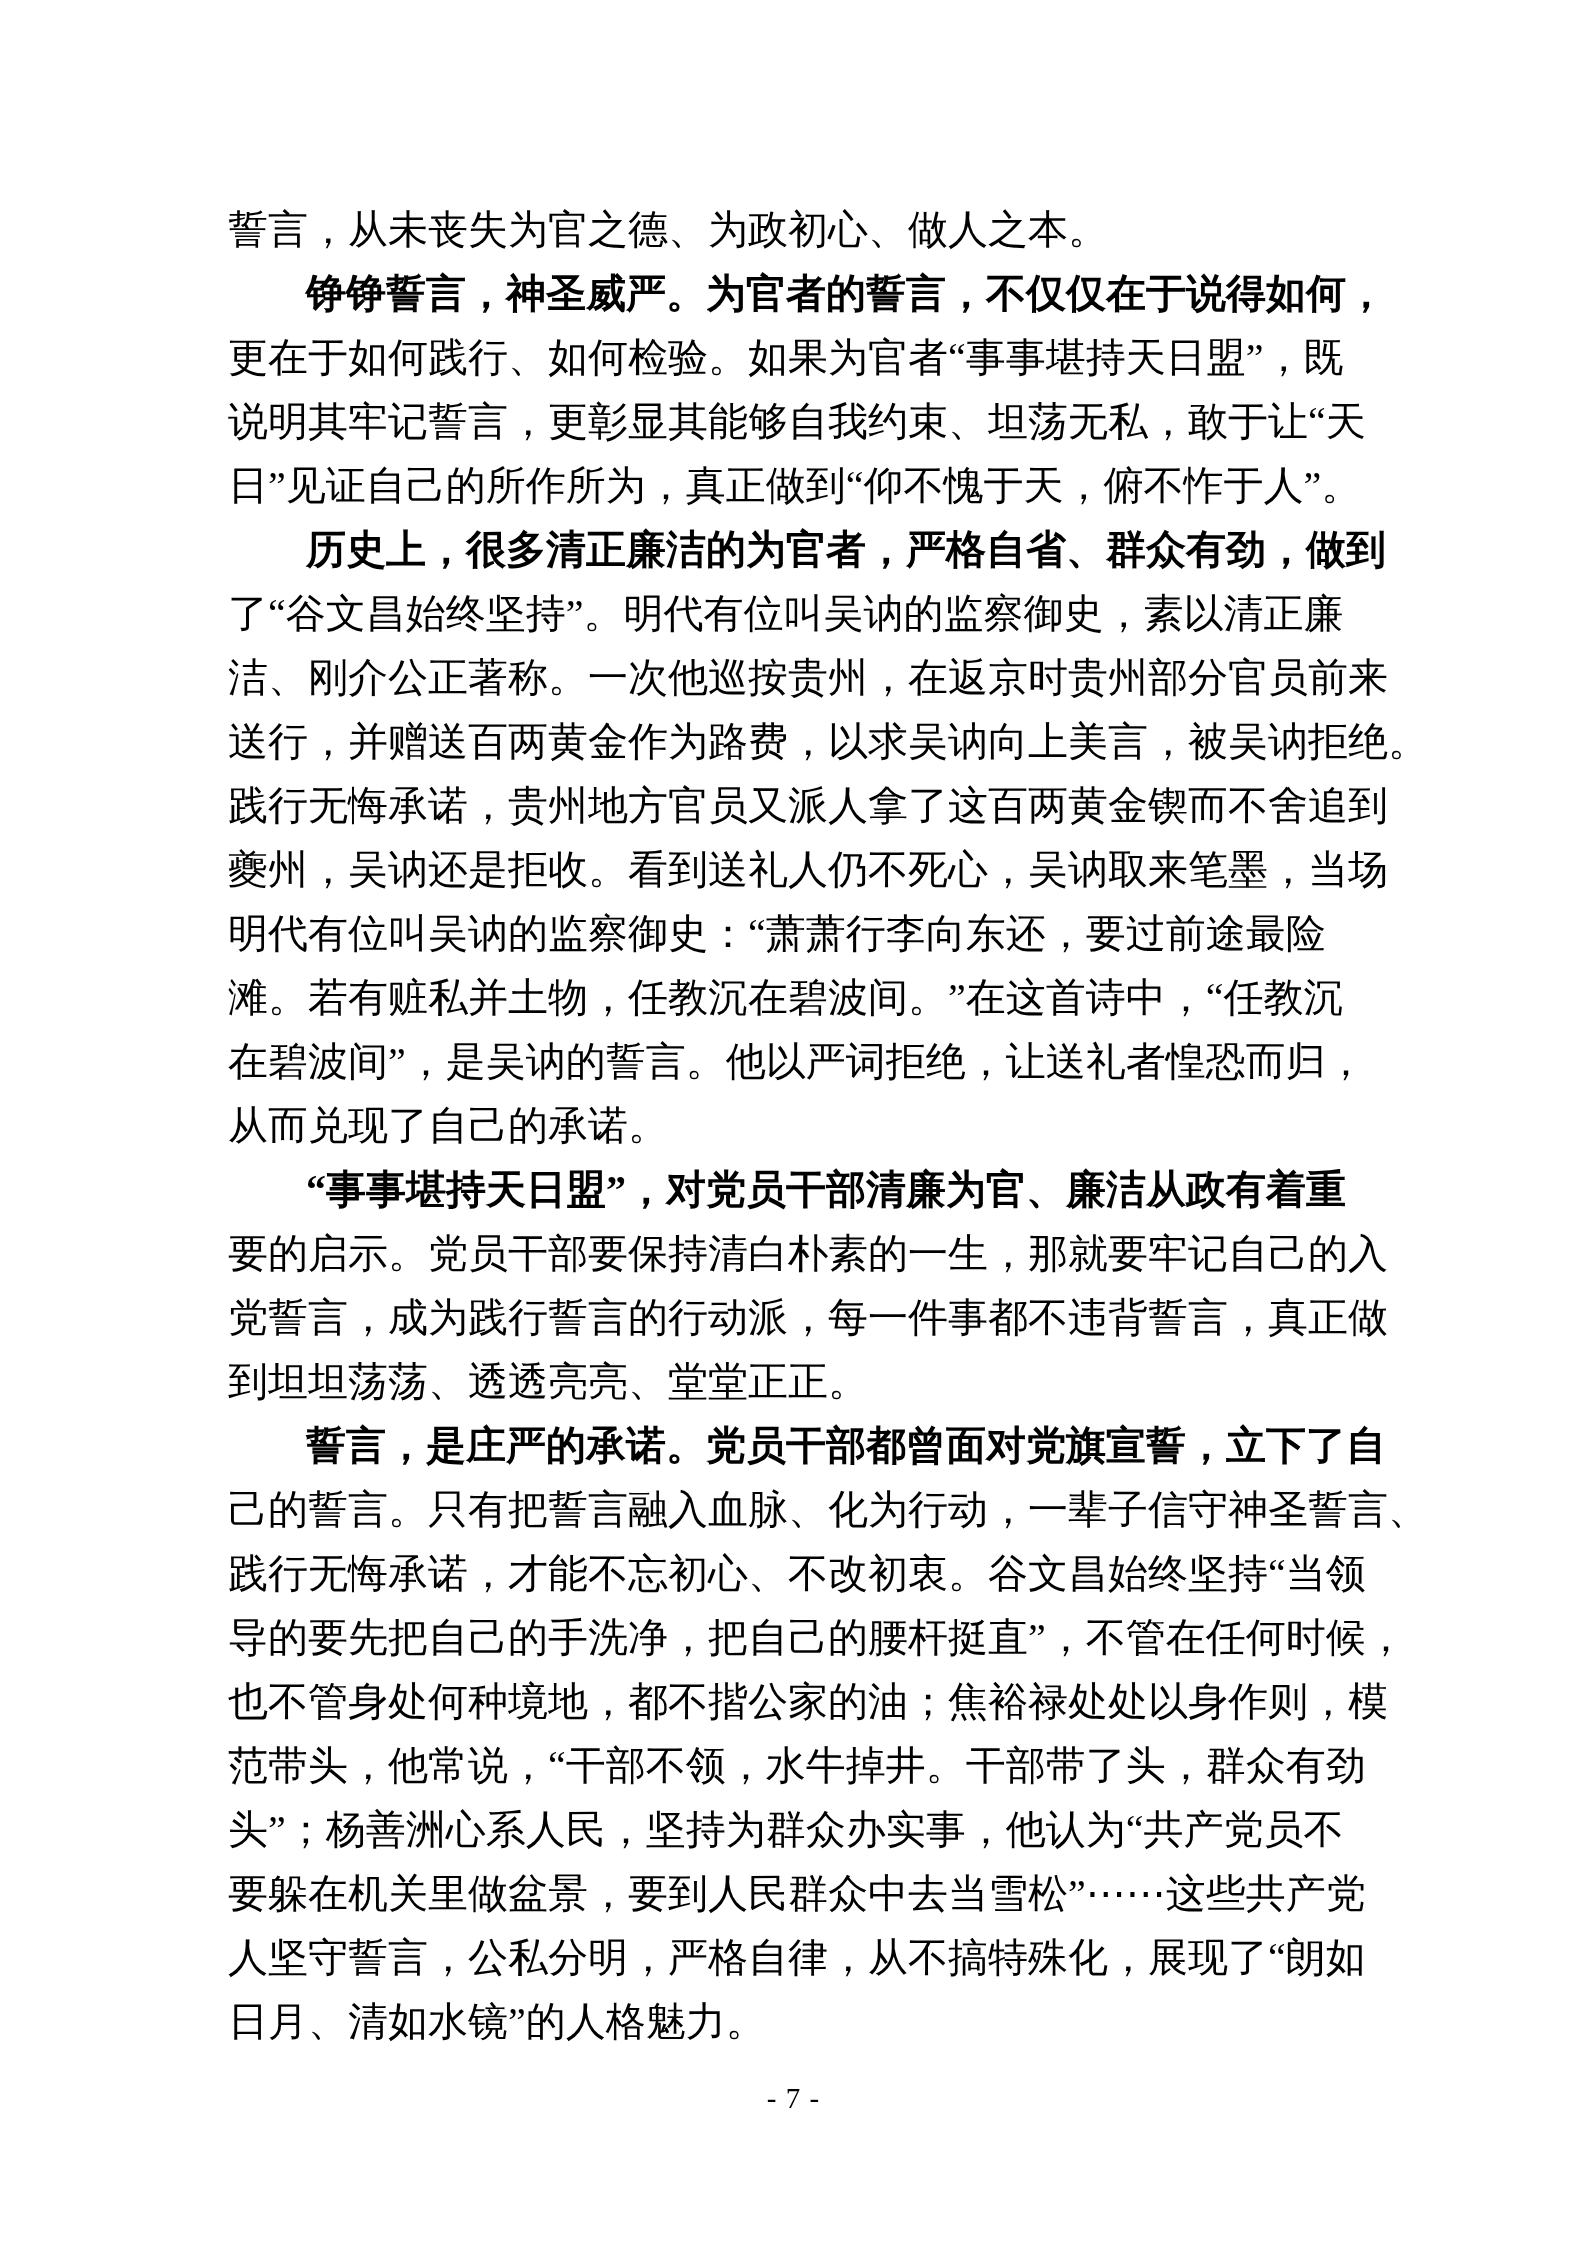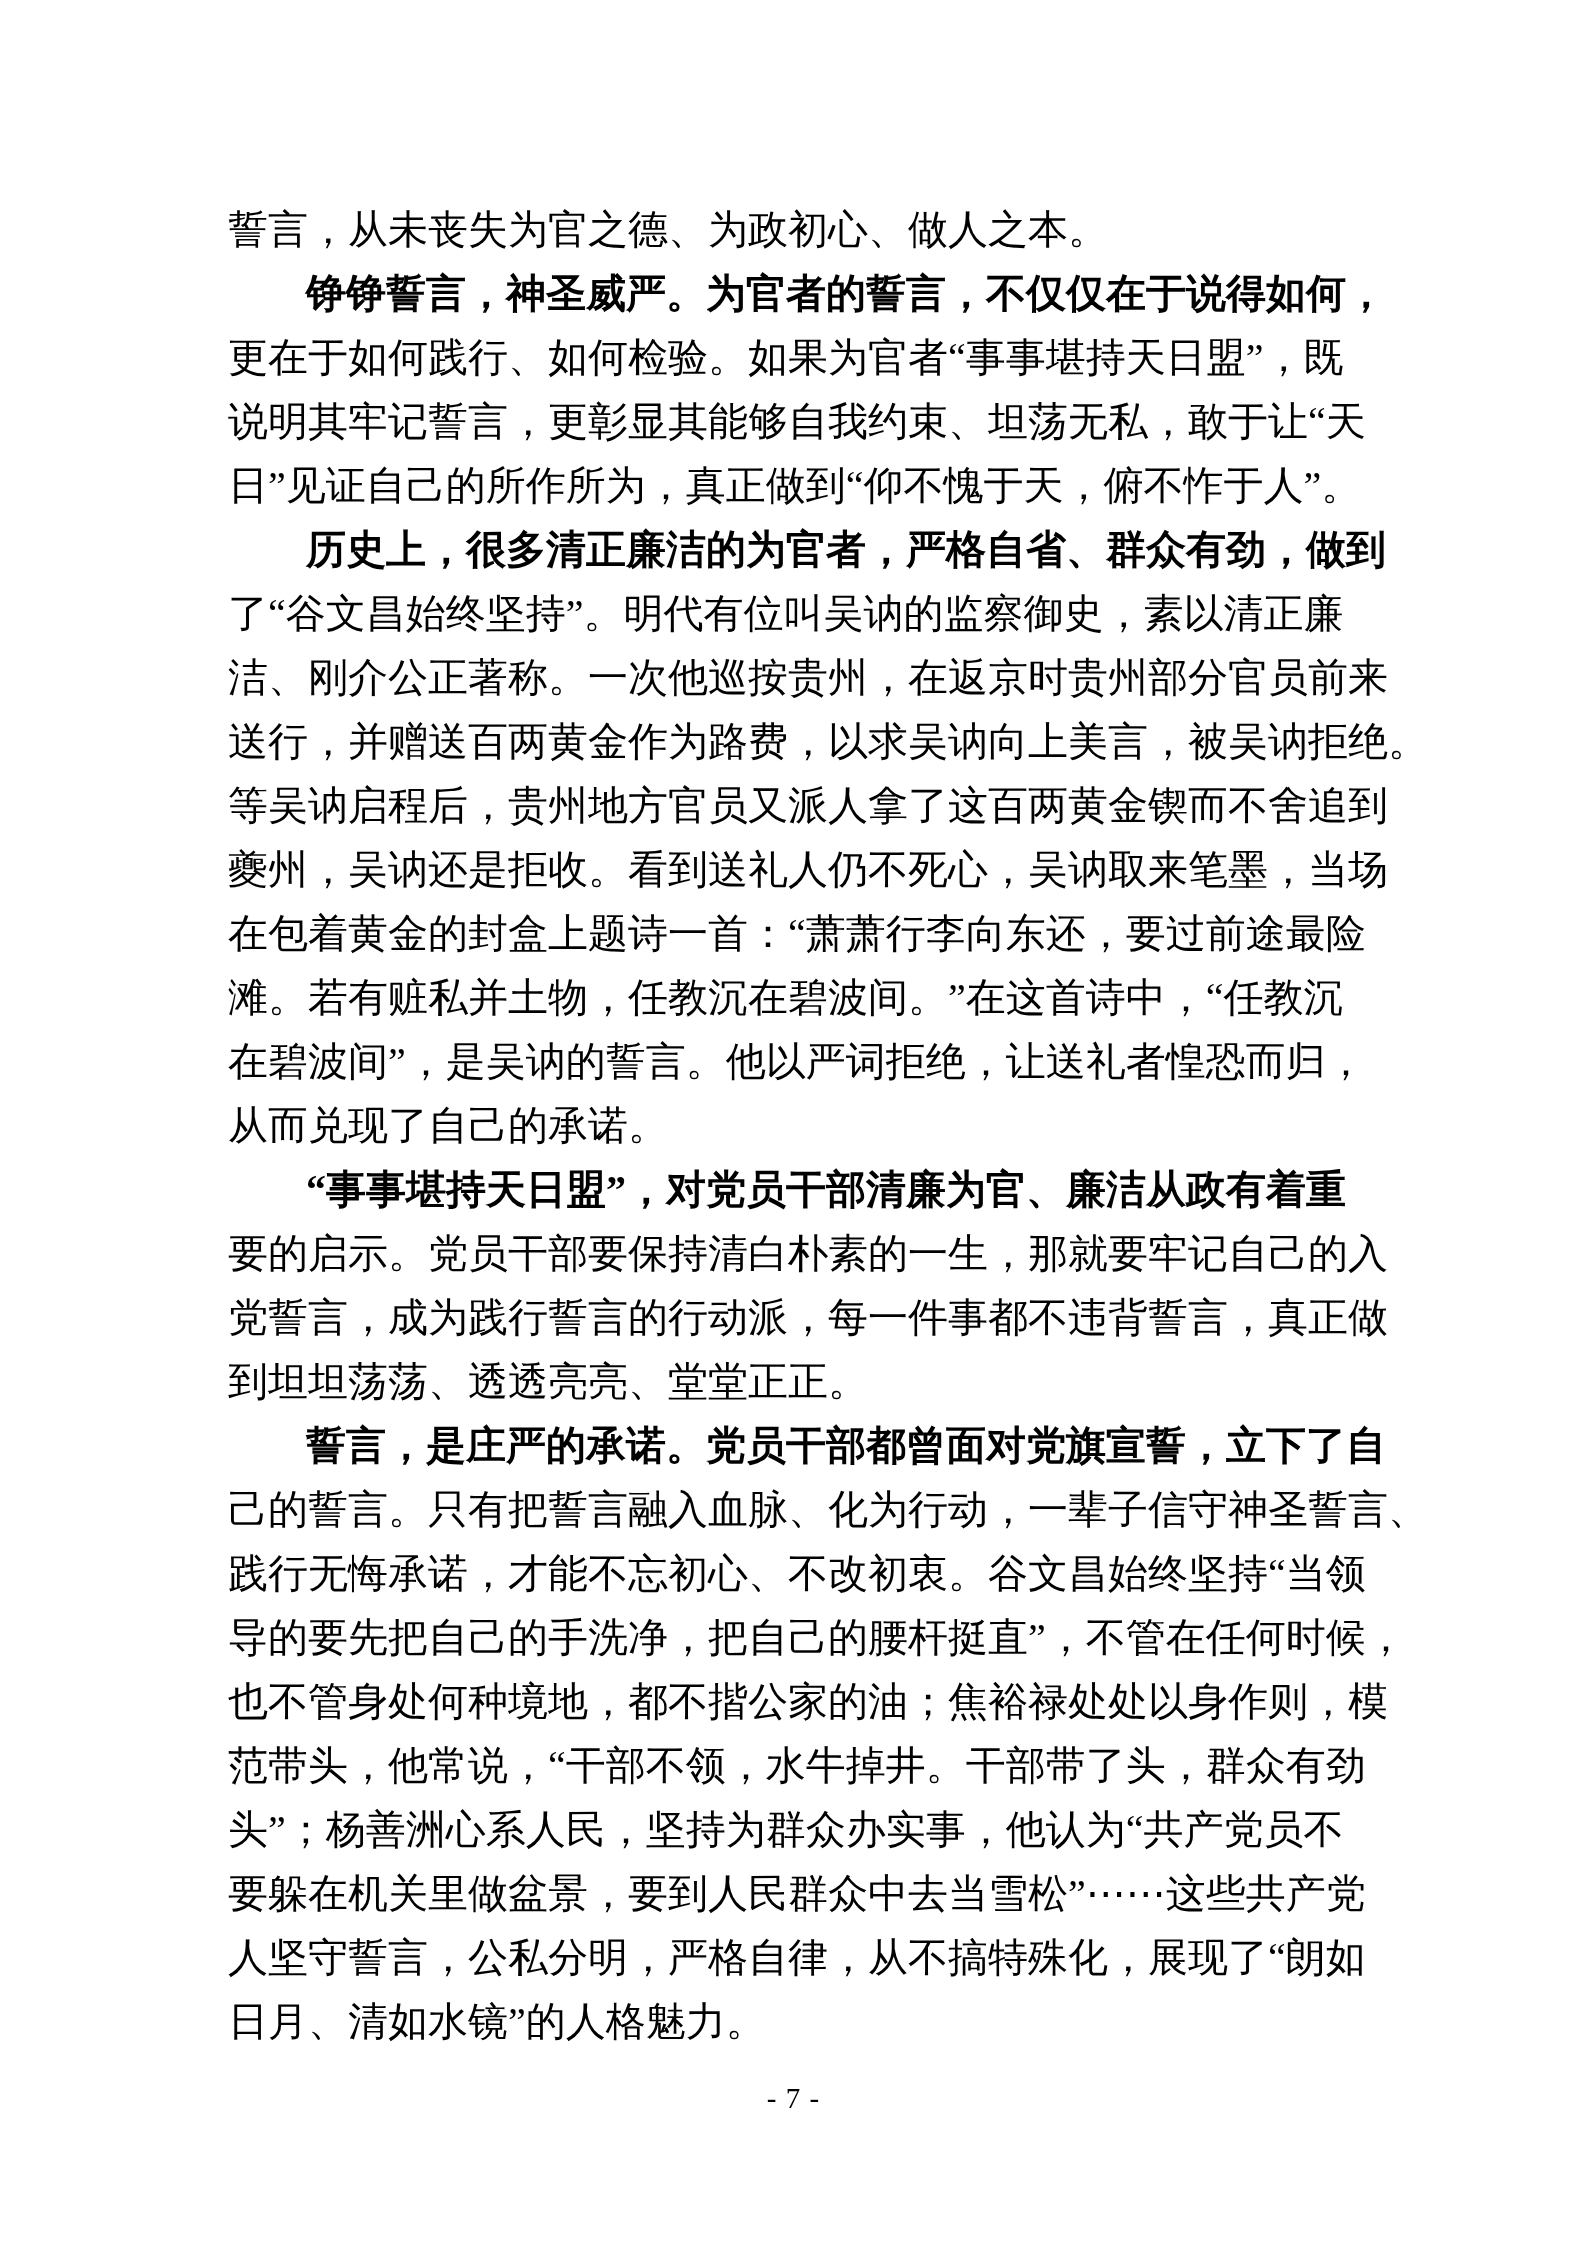--- a/index.html
+++ b/index.html
@@ -72,25 +72,25 @@
       <div class="line">日”见证自己的所作所为，真正做到“仰不愧于天，俯不怍于人”。</div>
 
       <div class="line indent">历史上，很多清正廉洁的为官者，严格自省、群众有劲，做到</div>
 
       <div class="line">了“谷文昌始终坚持”。明代有位叫吴讷的监察御史，素以清正廉</div>
 
       <div class="line">洁、刚介公正著称。一次他巡按贵州，在返京时贵州部分官员前来</div>
 
       <div class="line">送行，并赠送百两黄金作为路费，以求吴讷向上美言，被吴讷拒绝。</div>
 
-      <div class="line">等吴讷启程后，贵州地方官员又派人拿了这百两黄金锲而不舍追到</div>
+      <div class="line">践行无悔承诺，贵州地方官员又派人拿了这百两黄金锲而不舍追到</div>
 
       <div class="line">夔州，吴讷还是拒收。看到送礼人仍不死心，吴讷取来笔墨，当场</div>
 
-      <div class="line">在包着黄金的封盒上题诗一首：“萧萧行李向东还，要过前途最险</div>
+      <div class="line">明代有位叫吴讷的监察御史：“萧萧行李向东还，要过前途最险</div>
 
       <div class="line">滩。若有赃私并土物，任教沉在碧波间。”在这首诗中，“任教沉</div>
 
       <div class="line">在碧波间”，是吴讷的誓言。他以严词拒绝，让送礼者惶恐而归，</div>
 
       <div class="line para-end">从而兑现了自己的承诺。</div>
 
       <div class="line indent">“事事堪持天日盟”，对党员干部清廉为官、廉洁从政有着重</div>
 
       <div class="line">要的启示。党员干部要保持清白朴素的一生，那就要牢记自己的入</div>

